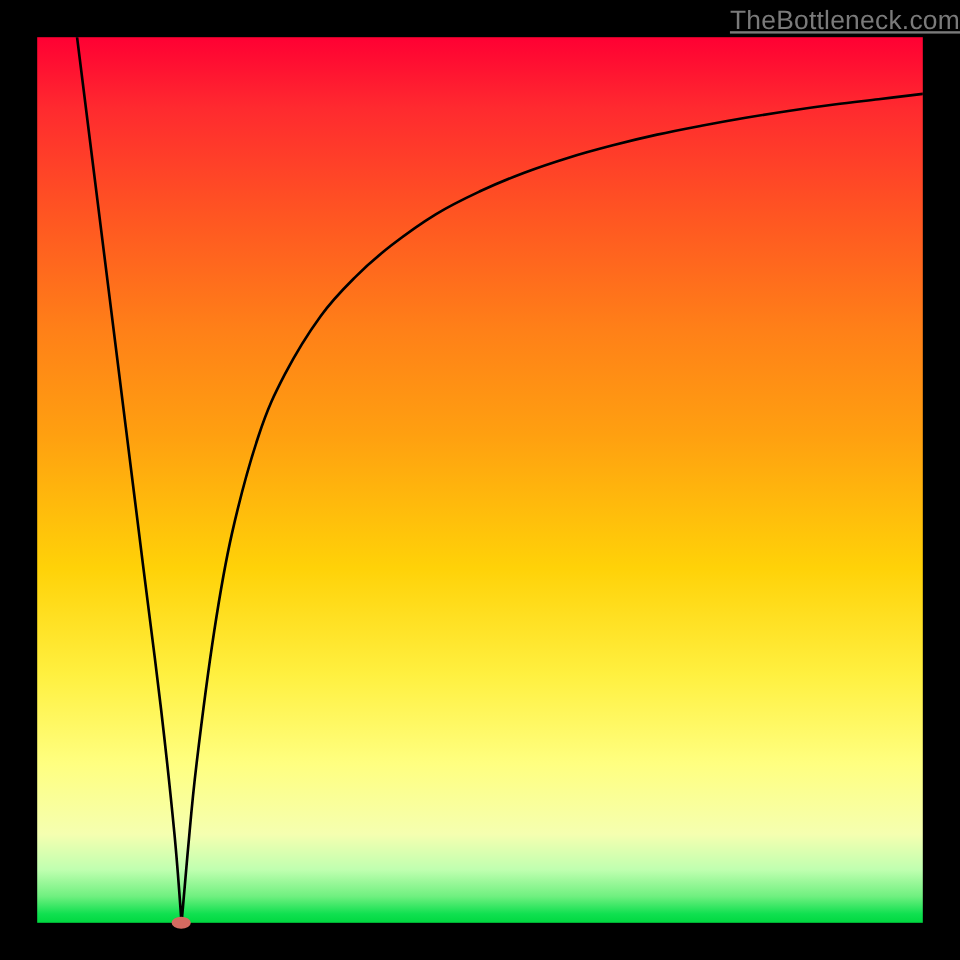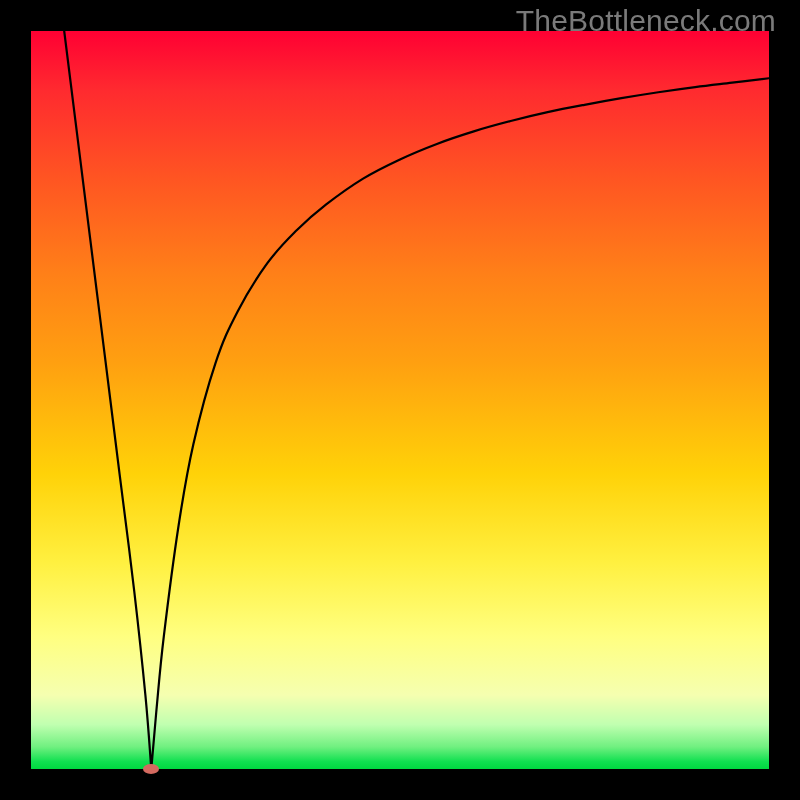--- a/index.html
+++ b/index.html
@@ -52,26 +52,27 @@
     position: absolute;
     width: 16px;
     height: 10px;
     border-radius: 50%;
     background: #d46a60;
     transform: translate(-50%, -50%);
   }
   .watermark {
     position: absolute;
     top: 4px;
-    right: 24px;
+    right: 0;
     color: #7a7a7a;
-    font-size: 30px;
+    font-size: 22px;
     font-weight: 400;
     letter-spacing: 0.2px;
     user-select: none;
+    text-decoration: underline;
   }
 </style>
 </head>
 <body>
 
 <div class="frame">
 
   <div class="plot-area">
     <svg class="curve" viewBox="0 0 738 738" preserveAspectRatio="none">
       <path d="M 33.21 0.00 C 35.20 15.94, 39.63 51.36, 44.28 88.56 C 48.93 125.76, 53.73 164.13, 59.04 206.64 C 64.35 249.15, 68.49 282.21, 73.80 324.72 C 79.11 367.23, 83.25 400.29, 88.56 442.80 C 93.87 485.31, 98.67 521.03, 103.32 560.88 C 107.97 600.73, 111.33 632.32, 114.39 664.20 C 117.45 696.08, 119.23 724.72, 120.29 738.00 M 120.29 738.00 C 120.29 738.00, 119.36 748.63, 120.29 738.00 C 121.22 727.37, 123.20 702.87, 125.46 678.96 C 127.72 655.05, 128.85 638.37, 132.84 605.16 C 136.83 571.95, 142.29 529.00, 147.60 494.46 C 152.91 459.92, 155.72 442.50, 162.36 413.28 C 169.00 384.06, 176.53 356.01, 184.50 332.10 C 192.47 308.19, 197.34 298.37, 206.64 280.44 C 215.94 262.51, 225.53 247.08, 236.16 232.47 C 246.79 217.86, 255.05 209.89, 265.68 199.26 C 276.31 188.63, 283.24 182.73, 295.20 173.43 C 307.16 164.13, 318.82 155.70, 332.10 147.60 C 345.38 139.50, 355.72 134.66, 369.00 128.41 C 382.28 122.17, 392.62 117.96, 405.90 112.91 C 419.18 107.87, 429.52 104.49, 442.80 100.37 C 456.08 96.25, 466.42 93.49, 479.70 90.04 C 492.98 86.58, 503.32 84.10, 516.60 81.18 C 529.88 78.26, 540.22 76.32, 553.50 73.80 C 566.78 71.28, 577.12 69.42, 590.40 67.16 C 603.68 64.90, 614.02 63.25, 627.30 61.25 C 640.58 59.26, 650.92 57.81, 664.20 56.09 C 677.48 54.36, 687.82 53.25, 701.10 51.66 C 714.38 50.07, 731.36 48.03, 738.00 47.23" stroke="#000" stroke-width="2.2" fill="none" stroke-linejoin="round" stroke-linecap="round"></path>

